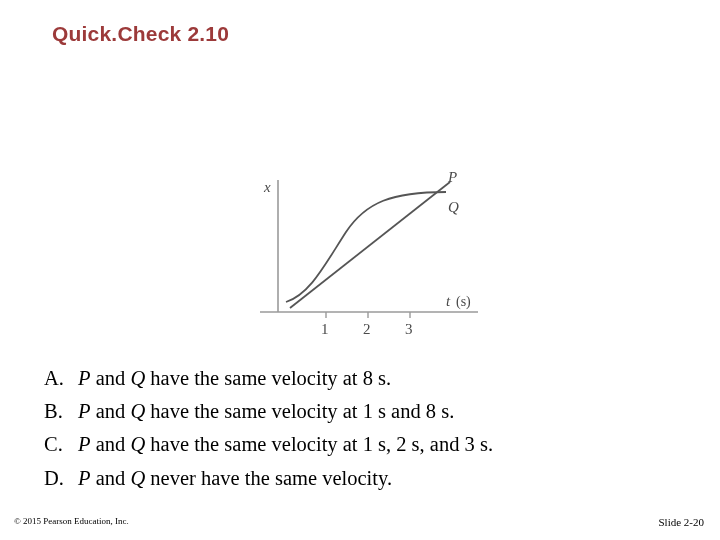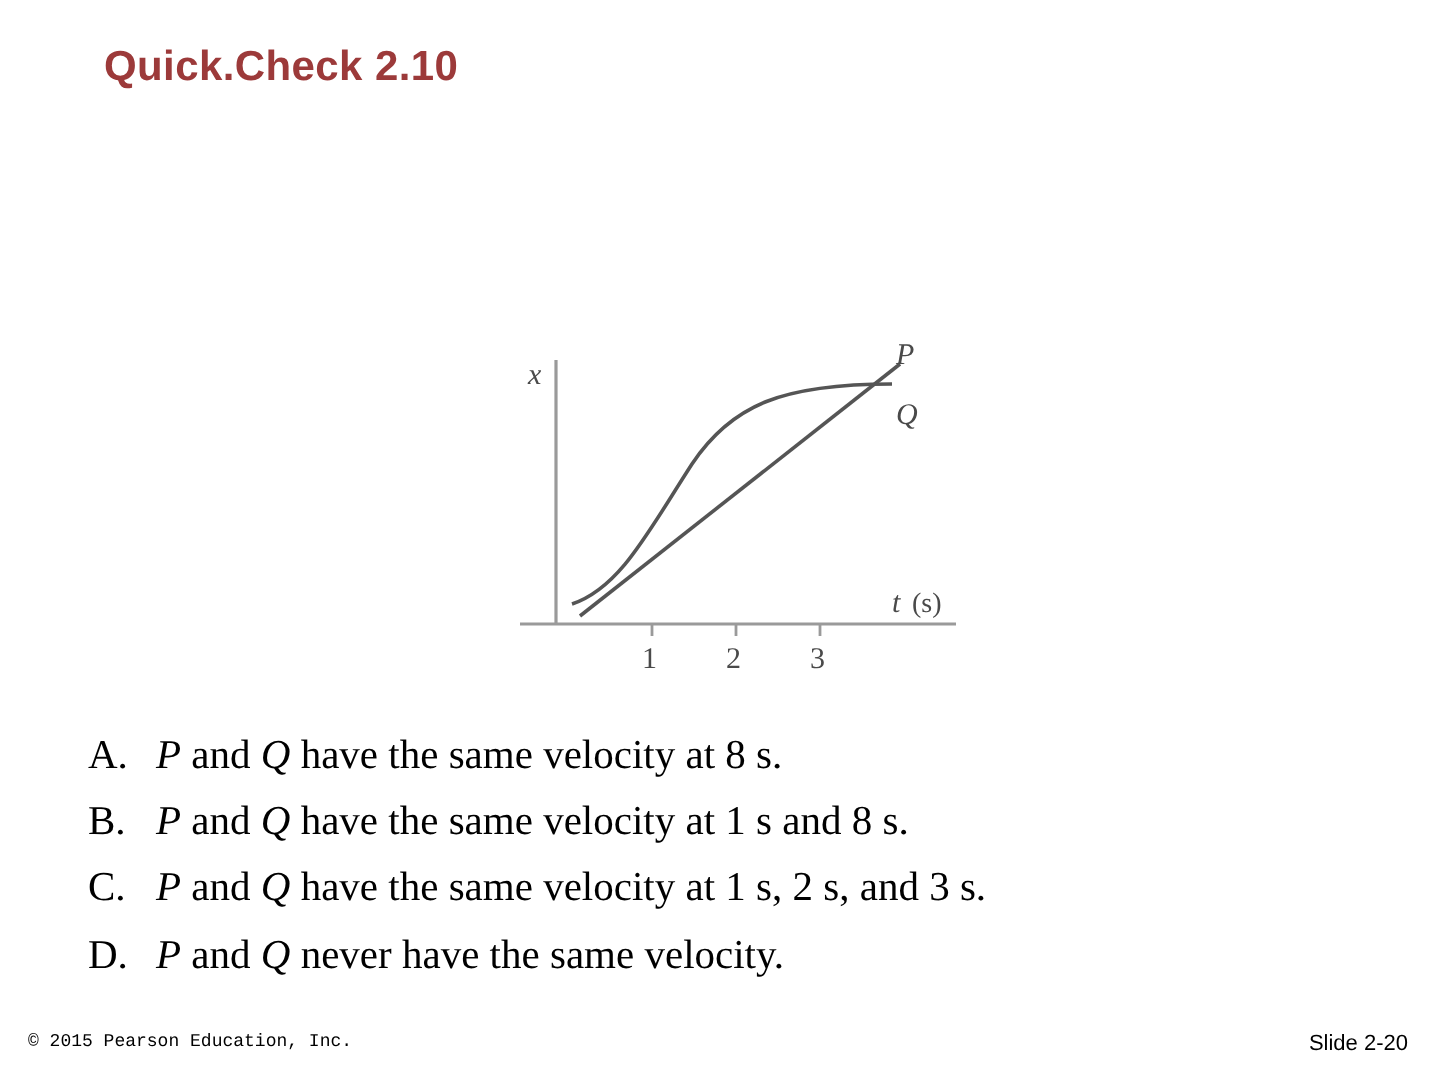--- a/index.html
+++ b/index.html
@@ -71,29 +71,29 @@
     flex: 0 0 34px;
     text-align: left;
   }
   .answer-text i {
     font-style: italic;
   }
   .footer-left {
     position: absolute;
     left: 14px;
     bottom: 14px;
-    font-family: Liberation Mono, monospace;
+    font-family: Liberation Serif, serif;
     font-size: 9px;
     color: #000000;
   }
   .footer-right {
     position: absolute;
     right: 16px;
     bottom: 12px;
-    font-family: Liberation Sans, sans-serif;
+    font-family: Liberation Serif, serif;
     font-size: 11px;
     color: #000000;
   }
   .fig-label {
     font-family: "Liberation Serif", serif;
     font-style: italic;
     font-size: 15px;
     fill: #4a4a4a;
   }
   .fig-tick {

